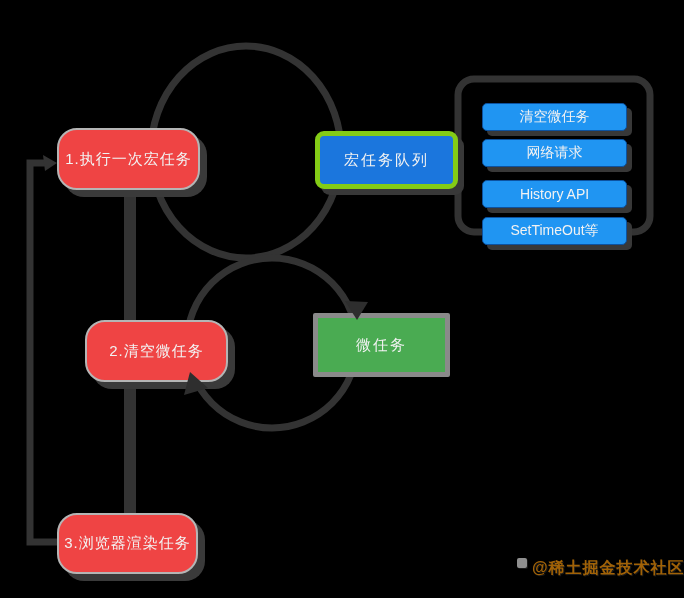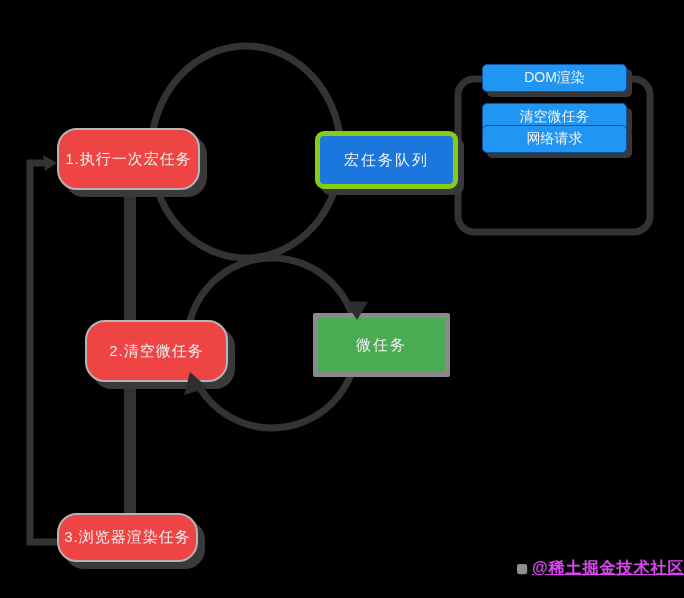--- a/index.html
+++ b/index.html
@@ -21,23 +21,23 @@
   .micro-queue{
     background:#4aab52;border:5px solid #8a8a8a;border-radius:2px;
     font-size:15px;box-shadow:none;letter-spacing:2px;
   }
   .task-item{
     background:#2095f2;border:1px solid #0c52a0;border-radius:5px;
     font-size:14px;box-shadow:5px 5px 0 0 #383838;
     left:482px;width:145px;height:28px;
   }
   .watermark{
-    position:absolute;left:517px;top:558px;display:flex;align-items:center;gap:5px;
-    color:#d946ef;font-size:16px;font-weight:bold;letter-spacing:1px;
-    text-shadow:1px 1px 0 #1a1a1a,2px 2px 2px #000;white-space:nowrap;text-decoration:underline;
+    position:absolute;left:517px;top:558px;display:flex;gap:5px;
+    color:#a16207;font-size:16px;font-weight:bold;letter-spacing:1px;
+    text-shadow:1px 1px 0 #1a1a1a,2px 2px 2px #000;white-space:nowrap;
   }
   .watermark .wm-square{width:10px;height:10px;background:#8f8f8f;border-radius:2px;
     box-shadow:1px 1px 0 #1a1a1a;flex:0 0 auto;}
 </style>
 </head>
 <body>
 
 <div class="stage">
 
   <svg class="layer" width="684" height="598" viewBox="0 0 684 598">
@@ -54,40 +54,43 @@
 
     <rect x="458" y="79" width="192" height="153" rx="16" fill="none" stroke="#333333" stroke-width="7"></rect>
   </svg>
 
   <div class="box step-box" style="left:57px;top:128px;width:143px;height:62px;">
     <span>1.执行一次宏任务</span>
   </div>
   <div class="box step-box" style="left:57px;top:320px;width:143px;height:62px;margin-left:28px;">
     <span>2.清空微任务</span>
   </div>
-  <div class="box step-box" style="left:57px;top:513px;width:141px;height:49px;justify-content:center;">
+  <div class="box step-box" style="left:57px;top:513px;width:141px;height:61px;justify-content:center;">
     <span>3.浏览器渲染任务</span>
   </div>
 
   <div class="box macro-queue" style="left:315px;top:131px;width:143px;height:58px;">
     <span>宏任务队列</span>
   </div>
 
   <div class="box micro-queue" style="left:313px;top:313px;width:137px;height:64px;">
     <span>微任务</span>
   </div>
 
-  <div class="box task-item" style="top:64px;">
-    <span>DOM渲染</span>
-  </div>
   <div class="box task-item" style="top:103px;">
     <span>清空微任务</span>
   </div>
-  <div class="box task-item" style="top:125px;">
+  <div class="box task-item" style="top:139px;">
     <span>网络请求</span>
+  </div>
+  <div class="box task-item" style="top:180px;">
+    <span>History API</span>
+  </div>
+  <div class="box task-item" style="top:217px;">
+    <span>SetTimeOut等</span>
   </div>
 
   <svg class="layer" width="684" height="598" viewBox="0 0 684 598">
 
     <polygon points="345,301 368,302 357,320" fill="#2e2e2e"></polygon>
 
     <polygon points="190,372 184,395 208,388" fill="#2e2e2e"></polygon>
 
     <polygon points="57,163 43,155 45,171" fill="#333333"></polygon>
   </svg>

